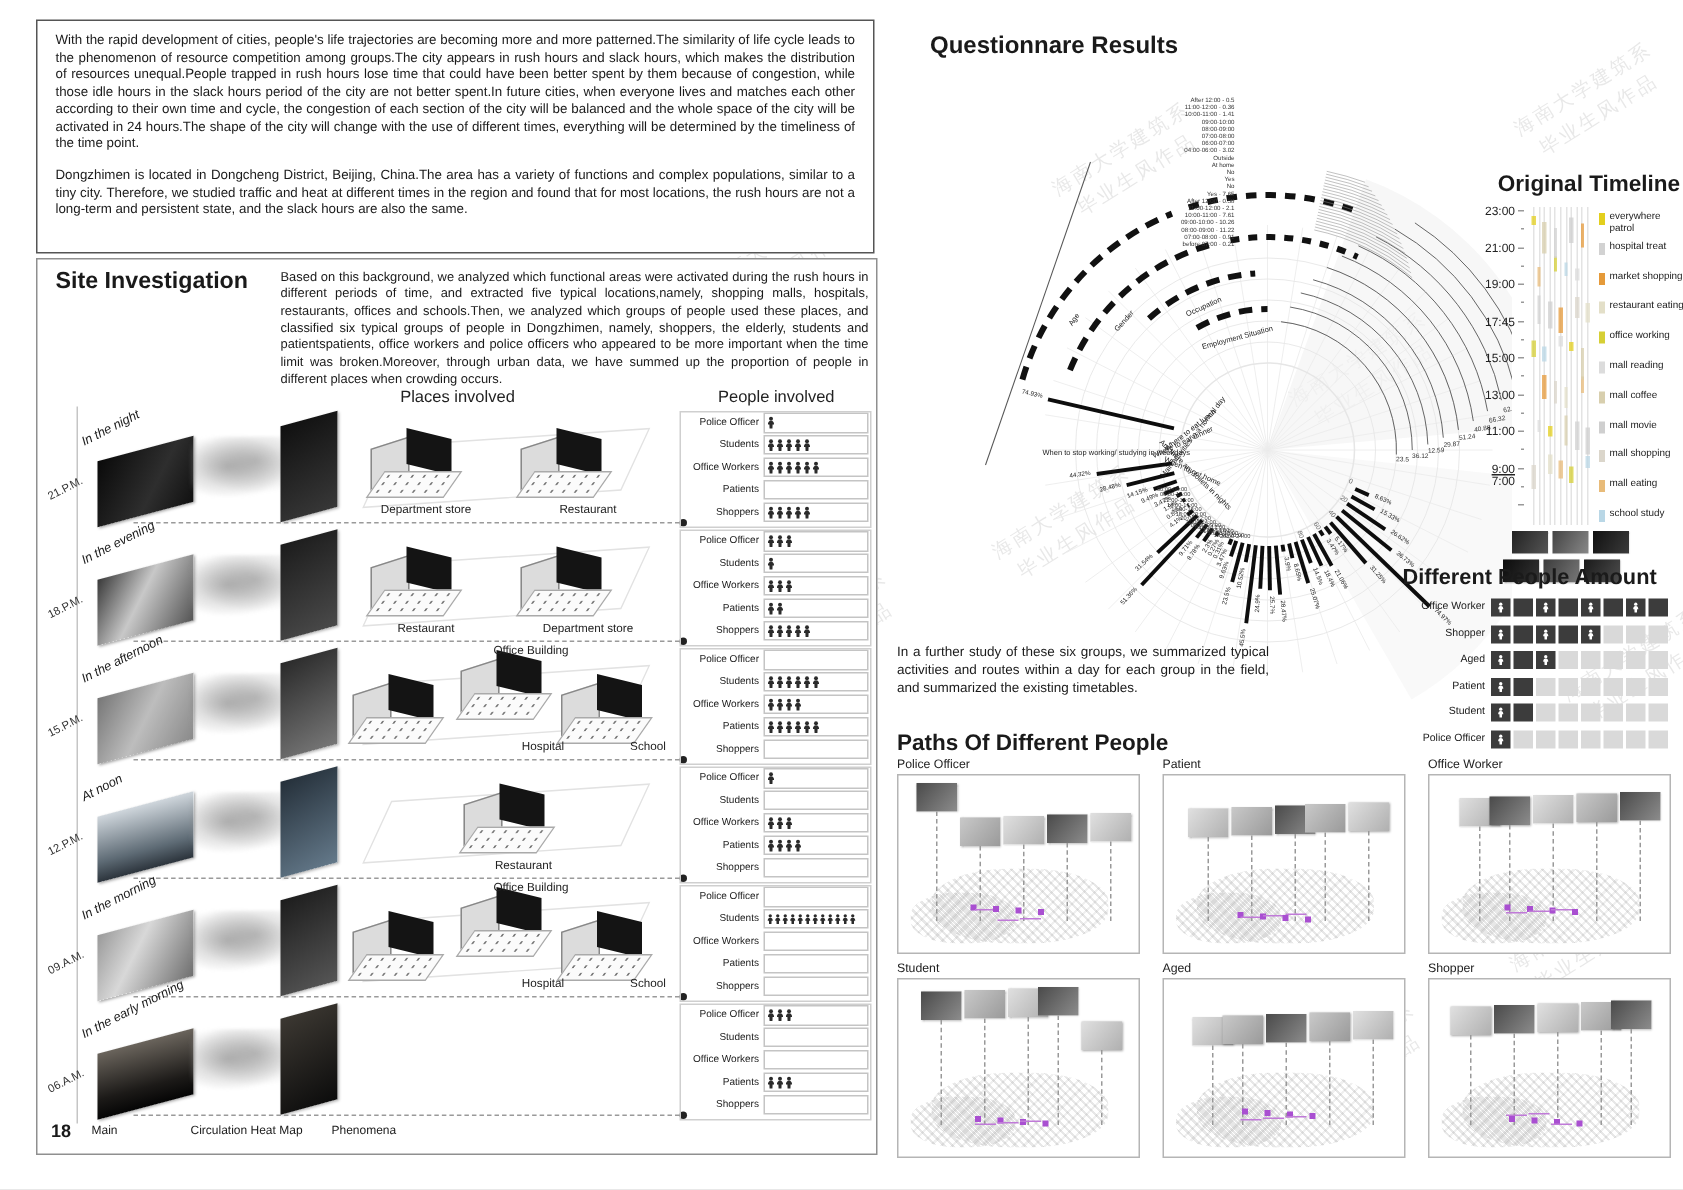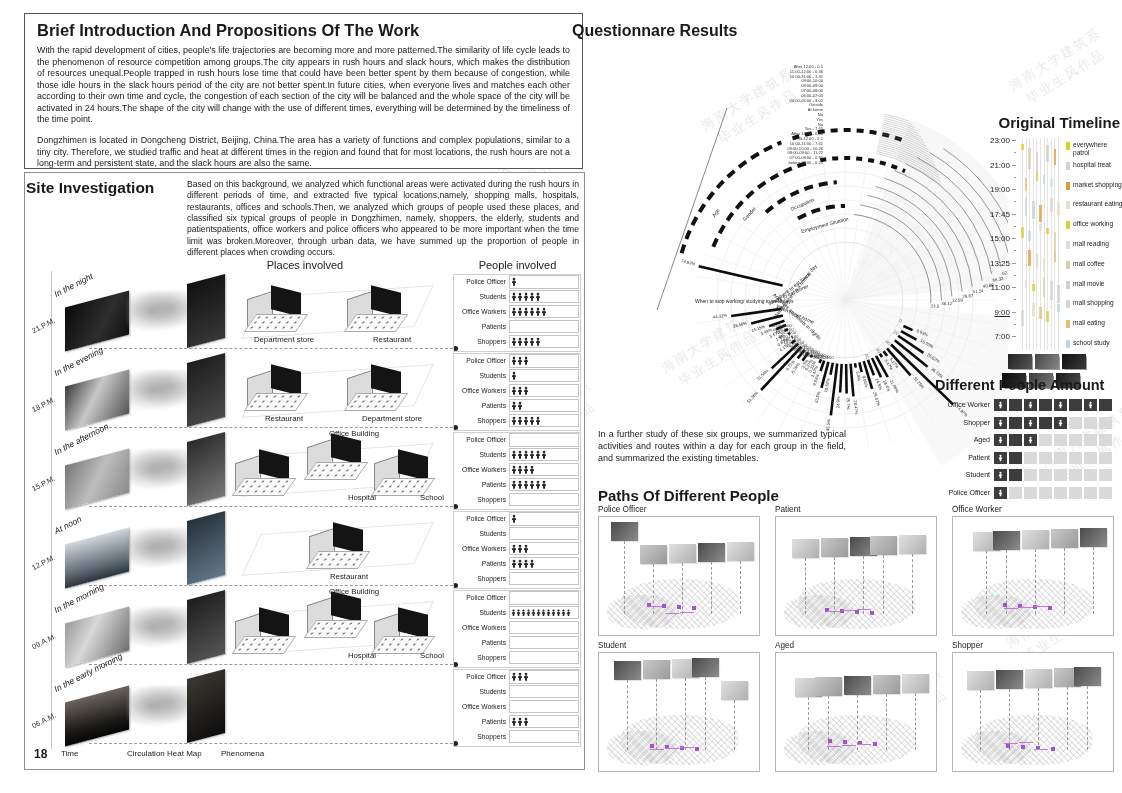--- a/index.html
+++ b/index.html
@@ -11,21 +11,21 @@
   h1,h2{margin:0;font-family:"Liberation Sans",sans-serif;}
   
   .wm{position:absolute;transform:rotate(-32deg);color:rgba(150,150,150,.22);
     font-size:13px;letter-spacing:2px;line-height:1.5;white-space:nowrap;pointer-events:none;text-align:center;}
   
   #intro-box{left:24px;top:13px;width:559px;height:156px;border:1.4px solid #555;padding:7px 12px;box-sizing:border-box;}
   #intro-box h1{font-size:16.5px;margin-bottom:5px;}
   #intro-box p{font-size:8.9px;line-height:1.3;margin:0 0 9px 0;}
   
   #site-box{left:24px;top:172px;width:559px;height:596px;border:1px solid #8f8f8f;}
-  #site-title{left:1px;top:6px;font-size:15.5px;}
+  #site-title{left:12px;top:6px;font-size:15.5px;}
   #site-par{left:162px;top:6px;width:392px;font-size:8.6px;line-height:1.32;margin:0;}
   .col-head{position:absolute;top:86px;font-size:11px;color:#222;}
   #vaxis{left:26px;top:98px;width:0;height:478px;border-left:1px solid #c5c5c5;}
   #site-rows{position:absolute;left:4px;top:100px;width:551px;height:476px;}
   .srow{position:absolute;left:0;width:551px;height:79px;}
   .t-period{position:absolute;left:28px;top:16px;font-size:8.5px;font-style:italic;transform:rotate(-27deg);transform-origin:left bottom;white-space:nowrap;}
   .t-time{position:absolute;left:2px;top:48px;font-size:7.5px;transform:rotate(-27deg);white-space:nowrap;color:#333;}
   .t-photo{position:absolute;left:36px;top:26px;width:64px;height:44px;transform:skewY(-15deg);box-shadow:1px 1px 2px rgba(0,0,0,.35);}
   .t-cloud{position:absolute;left:98px;top:18px;width:62px;height:40px;
     background:radial-gradient(ellipse at 40% 50%,rgba(110,110,110,.45),rgba(150,150,150,.18) 55%,transparent 75%),
@@ -42,21 +42,21 @@
     background-image:radial-gradient(circle,#777 0.8px,transparent 1px);background-size:8px 5px;}
   .p-cap{position:absolute;font-size:7.8px;color:#222;text-align:center;white-space:nowrap;}
   .g-zone{position:absolute;left:425px;top:2px;width:126px;height:76px;}
   .g-row{position:absolute;left:0;width:126px;height:14.6px;}
   .g-lab{position:absolute;left:0;top:3px;width:52px;font-size:6.7px;text-align:right;color:#222;white-space:nowrap;}
   .g-box{position:absolute;left:55px;top:0;width:70px;height:13.5px;border:0.5px solid #c4c4c4;background:#fff;
     display:flex;align-items:flex-end;padding:1px 1px;box-sizing:border-box;overflow:hidden;}
   #site-footer{position:absolute;left:0;bottom:4px;width:100%;height:16px;font-size:8px;}
   #page-num{position:absolute;left:9px;top:-2px;font-size:12px;font-weight:bold;}
   
-  #q-title{left:572px;top:22px;font-size:16px;}
+  #q-title{left:620px;top:22px;font-size:16px;}
   #right-intro{left:1012px;top:24px;width:106px;font-size:8.8px;line-height:1.38;margin:0;}
   #otl-title{left:988px;top:114px;font-size:15px;width:132px;text-align:right;}
   #otl{left:980px;top:136px;width:142px;height:260px;}
   .otl-time{position:absolute;left:0;width:30px;text-align:right;font-size:8px;color:#222;}
   .otl-tick{position:absolute;width:4px;border-top:1px solid #999;}
   .otl-track{position:absolute;top:2px;width:1px;height:212px;background:#e3e3e3;}
   .otl-seg{position:absolute;width:2.5px;}
   .otl-chip{position:absolute;width:4px;height:8px;}
   .otl-leg{position:absolute;font-size:6.6px;line-height:1.15;width:50px;color:#222;}
   .otl-thumb{position:absolute;width:24px;height:15px;box-shadow:0.5px 0.5px 1px rgba(0,0,0,.4);}
@@ -154,21 +154,20 @@
         <div>海南大学建筑系</div>
         <div>毕业生风作品</div>
       </div>
       <div class="wm" style="left: 850px; top: 688px;">
         <div>海南大学建筑系</div>
         <div>毕业生风作品</div>
       </div>
     </div>
 
   <section class="box" id="intro-box">
-    <h1>Brief Introduction And Propositions Of The Work</h1>
     <p class="jtext">With the rapid development of cities, people's life trajectories are becoming more and more patterned.The similarity of life cycle leads to the phenomenon of resource competition among groups.The city appears in rush hours and slack hours, which makes the distribution of resources unequal.People trapped in rush hours lose time that could have been better spent by them because of congestion, while those idle hours in the slack hours period of the city are not better spent.In future cities, when everyone lives and matches each other according to their own time and cycle, the congestion of each section of the city will be balanced and the whole space of the city will be activated in 24 hours.The shape of the city will change with the use of different times, everything will be determined by the timeliness of the time point.</p>
     <p class="jtext">Dongzhimen is located in Dongcheng District, Beijing, China.The area has a variety of functions and complex populations, similar to a tiny city. Therefore, we studied traffic and heat at different times in the region and found that for most locations, the rush hours are not a long-term and persistent state, and the slack hours are also the same.</p>
   </section>
 
   <section class="box" id="site-box">
     <h2 class="abs" id="site-title">Site Investigation</h2>
     <p class="abs jtext" id="site-par">Based on this background, we analyzed which functional areas were activated during the rush hours in different periods of time, and extracted five typical locations,namely, shopping malls, hospitals, restaurants, offices and schools.Then, we analyzed which groups of people used these places, and classified six typical groups of people in Dongzhimen, namely, shoppers, the elderly, students and patientspatients, office workers and police officers who appeared to be more important when the time limit was broken.Moreover, through urban data, we have summed up the proportion of people in different places when crowding occurs.</p>
     <div class="col-head" style="left:205px;width:150px;text-align:center;">Places involved</div>
     <div class="col-head" style="left:430px;width:125px;text-align:center;">People involved</div>
     <div class="abs" id="vaxis"></div>
@@ -746,21 +745,21 @@
             </div>
             <div class="g-row" style="top: 59.6px;">
               <div class="g-lab">Shoppers</div>
               <div class="g-box"></div>
             </div>
           </div>
         </div>
       </div>
     <div id="site-footer">
       <span class="abs" id="page-num">18</span>
-      <span class="abs" style="left:36px;">Time</span>
+      <span class="abs" style="left:36px;">Main</span>
       <span class="abs" style="left:102px;">Circulation Heat Map</span>
       <span class="abs" style="left:196px;">Phenomena</span>
     </div>
   </section>
 
   <h2 class="abs" id="q-title">Questionnare Results</h2>
   <svg class="abs" id="radial" style="left:588px;top:28px;" width="420" height="500" viewBox="0 0 420 500">
       <path d="M 257.3 271.1 A 1 1 0 0 1 258.0 271.9 L 448.26938203361516,255.26609739244964 A 192 192 0 0 0 322.6678675185284,91.57901680910558 Z" fill="#f4f4f4" opacity="0.7"></path>
       <path d="M 258.0 272.1 A 1 1 0 0 1 257.5 272.9 L 353,438.2768775266122 A 192 192 0 0 0 447.94820391070846,292.06946494738946 Z" fill="#f7f7f7" opacity="0.8"></path>
       <line x1="257" y1="272" x2="257" y2="122" stroke="#ececec" stroke-width="0.6"></line>
@@ -997,30 +996,30 @@
       <div class="otl-tick" style="left: 34px; top: 40.7px; width: 2px;"></div>
       <div class="otl-time" style="top: 49px;">19:00</div>
       <div class="otl-tick" style="left: 32px; top: 53px;"></div>
       <div class="otl-tick" style="left: 34px; top: 65.2px; width: 2px;"></div>
       <div class="otl-time" style="top: 73.5px;">17:45</div>
       <div class="otl-tick" style="left: 32px; top: 77.5px;"></div>
       <div class="otl-tick" style="left: 34px; top: 89.7px; width: 2px;"></div>
       <div class="otl-time" style="top: 98px;">15:00</div>
       <div class="otl-tick" style="left: 32px; top: 102px;"></div>
       <div class="otl-tick" style="left: 34px; top: 114.2px; width: 2px;"></div>
-      <div class="otl-time" style="top: 122.5px;">13:25</div>
+      <div class="otl-time" style="top: 122.5px;">13:00</div>
       <div class="otl-tick" style="left: 32px; top: 126.5px;"></div>
       <div class="otl-tick" style="left: 34px; top: 138.7px; width: 2px;"></div>
       <div class="otl-time" style="top: 147px;">11:00</div>
       <div class="otl-tick" style="left: 32px; top: 151px;"></div>
       <div class="otl-tick" style="left: 34px; top: 163.2px; width: 2px;"></div>
       <div class="otl-time" style="top: 171.5px; text-decoration: underline;">9:00</div>
       <div class="otl-tick" style="left: 32px; top: 175.5px;"></div>
       <div class="otl-tick" style="left: 34px; top: 187.7px; width: 2px;"></div>
-      <div class="otl-time" style="top: 196px;">7:00</div>
+      <div class="otl-time" style="top: 180px;">7:00</div>
       <div class="otl-tick" style="left: 32px; top: 200px;"></div>
       <div class="otl-track" style="left: 42px;"></div>
       <div class="otl-seg" style="left: 41.2px; top: 8px; height: 6px; background: rgb(227, 207, 29); opacity: 0.75;"></div>
       <div class="otl-seg" style="left: 41.2px; top: 91px; height: 11px; background: rgb(214, 207, 53); opacity: 0.75;"></div>
       <div class="otl-seg" style="left: 41.2px; top: 174px; height: 16px; background: rgb(219, 214, 203); opacity: 0.75;"></div>
       <div class="otl-track" style="left: 45.6px;"></div>
       <div class="otl-seg" style="left: 44.8px; top: 61px; height: 19px; background: rgb(210, 210, 210); opacity: 0.75;"></div>
       <div class="otl-seg" style="left: 44.8px; top: 144px; height: 8px; background: rgb(220, 220, 220); opacity: 0.75;"></div>
       <div class="otl-seg" style="left: 44.8px; top: 42px; height: 13px; background: rgb(232, 187, 121); opacity: 0.75;"></div>
       <div class="otl-track" style="left: 49.2px;"></div>

